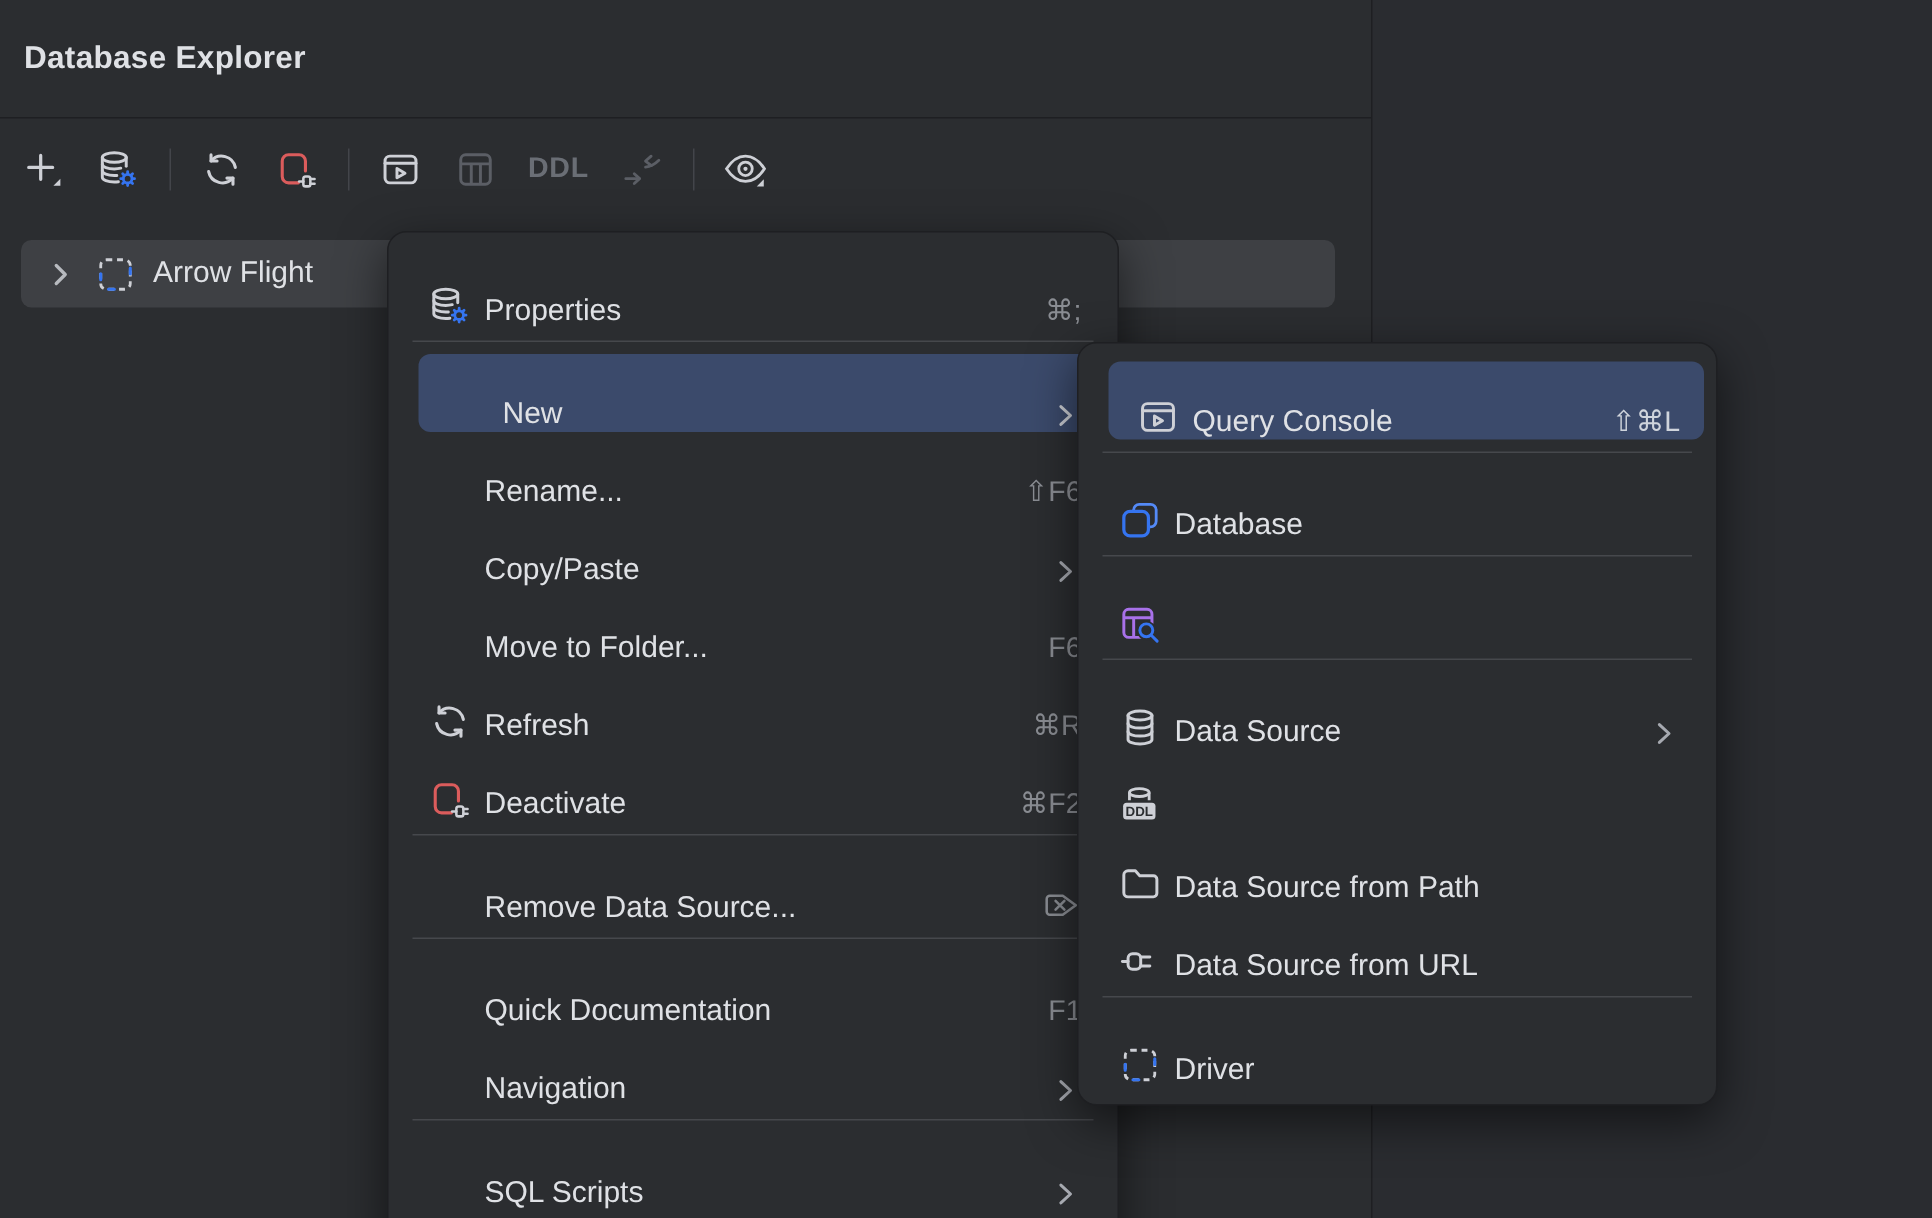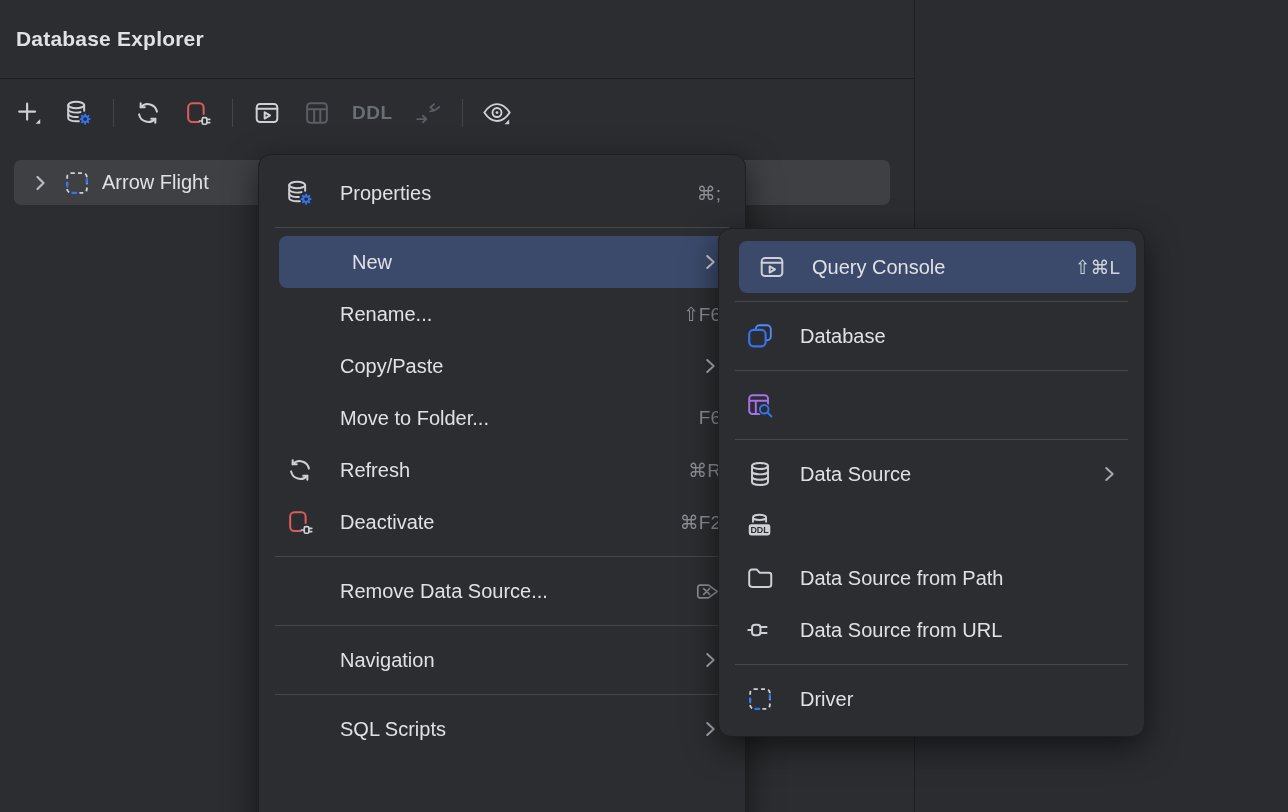--- a/index.html
+++ b/index.html
@@ -28,21 +28,21 @@
   .tree-row{position:absolute;left:14px;top:160px;width:876px;height:45px;background:var(--tree-selection);
     border-radius:7px;display:flex;align-items:center;padding-left:14px;gap:10px;cursor:default;}
   .tree-row .chev svg{width:24px;height:24px;display:block;}
   .tree-row .node-icon svg{width:30px;height:30px;display:block;}
   .tree-label{font-size:20px;color:var(--text);white-space:nowrap;}
   
   .menu{position:absolute;background:var(--menu-bg);border:1px solid var(--border);border-radius:13px;
     padding:12px 0;box-shadow:0 10px 32px rgba(0,0,0,.55);}
   .menu-main{left:258px;top:154px;width:488px;height:680px;}
   .menu-sub{left:718px;top:228px;width:427px;height:509px;}
-  .mi{height:52px;margin:0 8px;padding:0 16px;border-radius:8px;display:flex;align-items:center;cursor:pointer;gap:17px;}
+  .mi{height:52px;margin:0 8px;padding:0 16px;border-radius:8px;display:flex;align-items:flex-end;cursor:pointer;}
   .mi .ic{width:34px;min-width:34px;margin-right:6px;display:flex;align-items:center;justify-content:center;}
   .mi .ic svg{width:30px;height:30px;display:block;}
   .mi .lbl{flex:1;font-size:20px;color:var(--text);white-space:nowrap;overflow:hidden;}
   .mi .sc{font-size:19px;color:var(--shortcut-text);margin-left:14px;white-space:nowrap;}
   .mi .sc svg{width:27px;height:27px;display:block;}
   .mi .chevr{margin-left:14px;display:flex;align-items:center;}
   .mi .chevr svg{width:22px;height:22px;display:block;}
   .mi.sel{background:var(--selection-blue);margin-left:20px;}
   .mi.sel .sc{color:#CFD4DC;}
   .menu-sep{height:1px;background:var(--separator);margin:8px 16px;}
@@ -248,20 +248,25 @@
     <span class="lbl">Remove Data Source...</span>
     <span class="sc">
       <svg viewBox="0 0 32 32" fill="none" stroke="#8A8D93" stroke-width="2" stroke-linejoin="round">
         <path d="M4.5 11a2.5 2.5 0 0 1 2.5-2.5h10.2L27.5 16l-10.3 7.5H7A2.5 2.5 0 0 1 4.5 21z"></path>
         <path stroke-linecap="round" d="M11.5 12.5l7 7M18.5 12.5l-7 7"></path>
       </svg>
     </span>
   </div>
   <div class="menu-sep"></div>
 
+  <div class="mi">
+    <span class="ic"></span>
+    <span class="lbl">Quick Documentation</span>
+    <span class="sc">F1</span>
+  </div>
 
   <div class="mi">
     <span class="ic"></span>
     <span class="lbl">Navigation</span>
     <span class="chevr">
       <svg viewBox="0 0 24 24" fill="none" stroke="#A6A9B0" stroke-width="2.2" stroke-linecap="round" stroke-linejoin="round">
           <path d="M9 5.5l7 6.5-7 6.5"></path>
         </svg>
     </span>
   </div>

